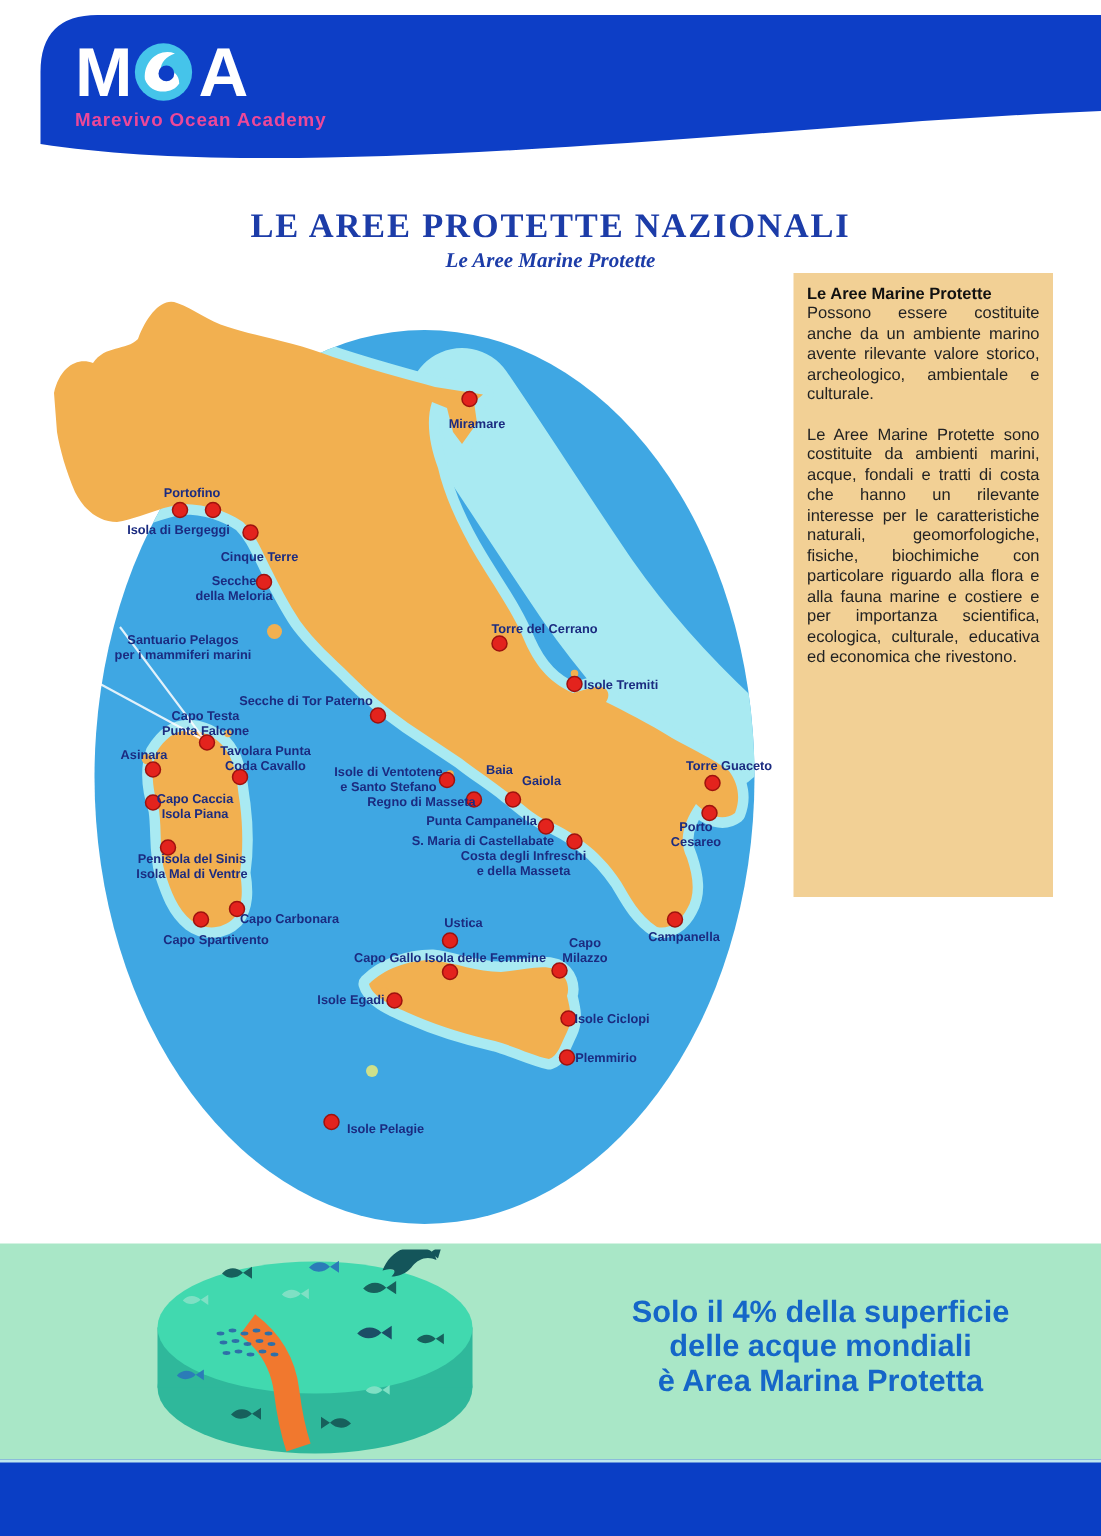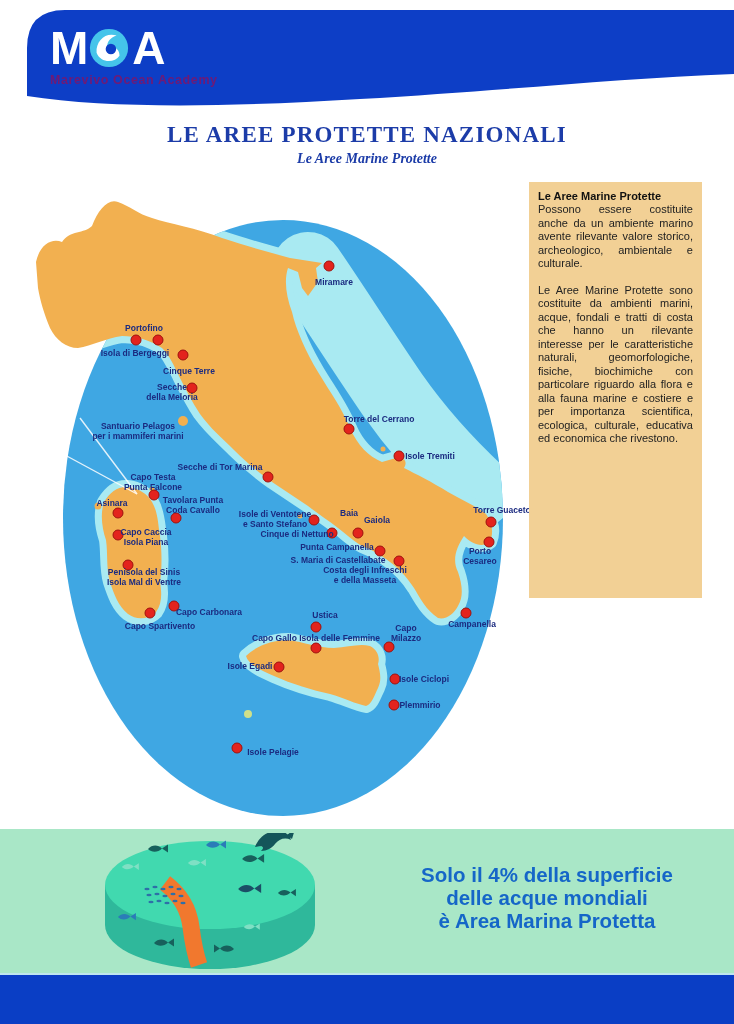--- a/index.html
+++ b/index.html
@@ -4,32 +4,32 @@
 <style>
   html,body{margin:0;padding:0;background:#e8e8e8;}
   .page{position:relative;width:734px;height:1024px;background:#ffffff;overflow:hidden;
         font-family:"Liberation Sans",sans-serif;margin:0 auto;}
 
   
   .header-svg{position:absolute;left:0;top:0;z-index:5;}
   .logo-block{position:absolute;left:50px;top:26px;z-index:6;color:#fff;}
   .logo-row{display:flex;align-items:center;gap:2px;}
   .logo-letter{font-size:46px;font-weight:800;line-height:44px;color:#fff;letter-spacing:-2px;}
-  .logo-tagline{margin-top:3px;font-size:12.5px;font-weight:700;letter-spacing:.6px;color:#701a75;}
-
-  
-  .title-block{position:absolute;left:0;top:122px;width:734px;text-align:center;z-index:4;}
+  .logo-tagline{margin-top:3px;font-size:12.5px;font-weight:700;letter-spacing:.6px;color:#ec4899;}
+
+  
+  .title-block{position:absolute;left:0;top:138px;width:734px;text-align:center;z-index:4;}
   .title-main{font-family:"Liberation Serif",serif;font-weight:700;font-size:23px;
               letter-spacing:1.2px;color:#1c3ca8;}
   .title-sub{font-family:"Liberation Serif",serif;font-weight:700;font-style:italic;
              font-size:14px;color:#1c3ca8;margin-top:3px;}
 
   
   .map-svg{position:absolute;left:0;top:0;z-index:1;}
-  .markers-layer{position:absolute;left:16px;top:0;width:672px;height:1024px;z-index:2;}
+  .markers-layer{position:absolute;left:0;top:0;width:672px;height:1024px;z-index:2;}
   .dot{position:absolute;width:9px;height:9px;border-radius:50%;
        background:#e3231d;border:1px solid #9e120e;transform:translate(-50%,-50%);}
   .map-label{position:absolute;transform:translate(-50%,-50%);
              font-size:8.5px;font-weight:700;color:#1b2b80;text-align:center;
              line-height:10px;white-space:pre-line;}
 
   
   .sidebar{position:absolute;left:529px;top:182px;width:173px;height:416px;
            background:#f2d095;padding:8px 9px;box-sizing:border-box;overflow:hidden;z-index:3;}
   .sidebar h3{margin:0 0 1px 0;font-size:11px;font-weight:700;color:#111;}
@@ -129,40 +129,40 @@
       <div class="dot" style="left: 120px; top: 340px;"></div>
       <div class="map-label" style="left: 119px; top: 353px;">Isola di Bergeggi</div>
       <div class="dot" style="left: 167px; top: 355px;"></div>
       <div class="map-label" style="left: 173px; top: 371px;">Cinque Terre</div>
       <div class="dot" style="left: 176px; top: 388px;"></div>
       <div class="map-label" style="left: 156px; top: 392px;">Secche
 della Meloria</div>
       <div class="map-label" style="left: 122px; top: 431px;">Santuario Pelagos
 per i mammiferi marini</div>
       <div class="dot" style="left: 252px; top: 477px;"></div>
-      <div class="map-label" style="left: 204px; top: 467px;">Secche di Tor Marina</div>
+      <div class="map-label" style="left: 204px; top: 467px;">Secche di Tor Paterno</div>
       <div class="dot" style="left: 138px; top: 495px;"></div>
       <div class="map-label" style="left: 137px; top: 482px;">Capo Testa
 Punta Falcone</div>
       <div class="dot" style="left: 102px; top: 513px;"></div>
       <div class="map-label" style="left: 96px; top: 503px;">Asinara</div>
       <div class="dot" style="left: 160px; top: 518px;"></div>
       <div class="map-label" style="left: 177px; top: 505px;">Tavolara Punta
 Coda Cavallo</div>
       <div class="dot" style="left: 102px; top: 535px;"></div>
       <div class="map-label" style="left: 130px; top: 537px;">Capo Caccia
 Isola Piana</div>
       <div class="dot" style="left: 298px; top: 520px;"></div>
       <div class="map-label" style="left: 259px; top: 519px;">Isole di Ventotene
 e Santo Stefano</div>
       <div class="map-label" style="left: 325px; top: 513px; padding-left: 16px;">Baia</div>
       <div class="dot" style="left: 342px; top: 533px;"></div>
       <div class="map-label" style="left: 361px; top: 520px;">Gaiola</div>
       <div class="dot" style="left: 316px; top: 533px;"></div>
-      <div class="map-label" style="left: 281px; top: 534px;">Cinque di Nettuno</div>
+      <div class="map-label" style="left: 281px; top: 534px;">Regno di Masseta</div>
       <div class="dot" style="left: 364px; top: 551px;"></div>
       <div class="map-label" style="left: 321px; top: 547px;">Punta Campanella</div>
       <div class="dot" style="left: 383px; top: 561px;"></div>
       <div class="map-label" style="left: 322px; top: 560px;">S. Maria di Castellabate</div>
       <div class="map-label" style="left: 349px; top: 575px;">Costa degli Infreschi
 e della Masseta</div>
       <div class="dot" style="left: 475px; top: 522px;"></div>
       <div class="map-label" style="left: 486px; top: 510px;">Torre Guaceto</div>
       <div class="dot" style="left: 473px; top: 542px;"></div>
       <div class="map-label" style="left: 464px; top: 556px;">Porto

